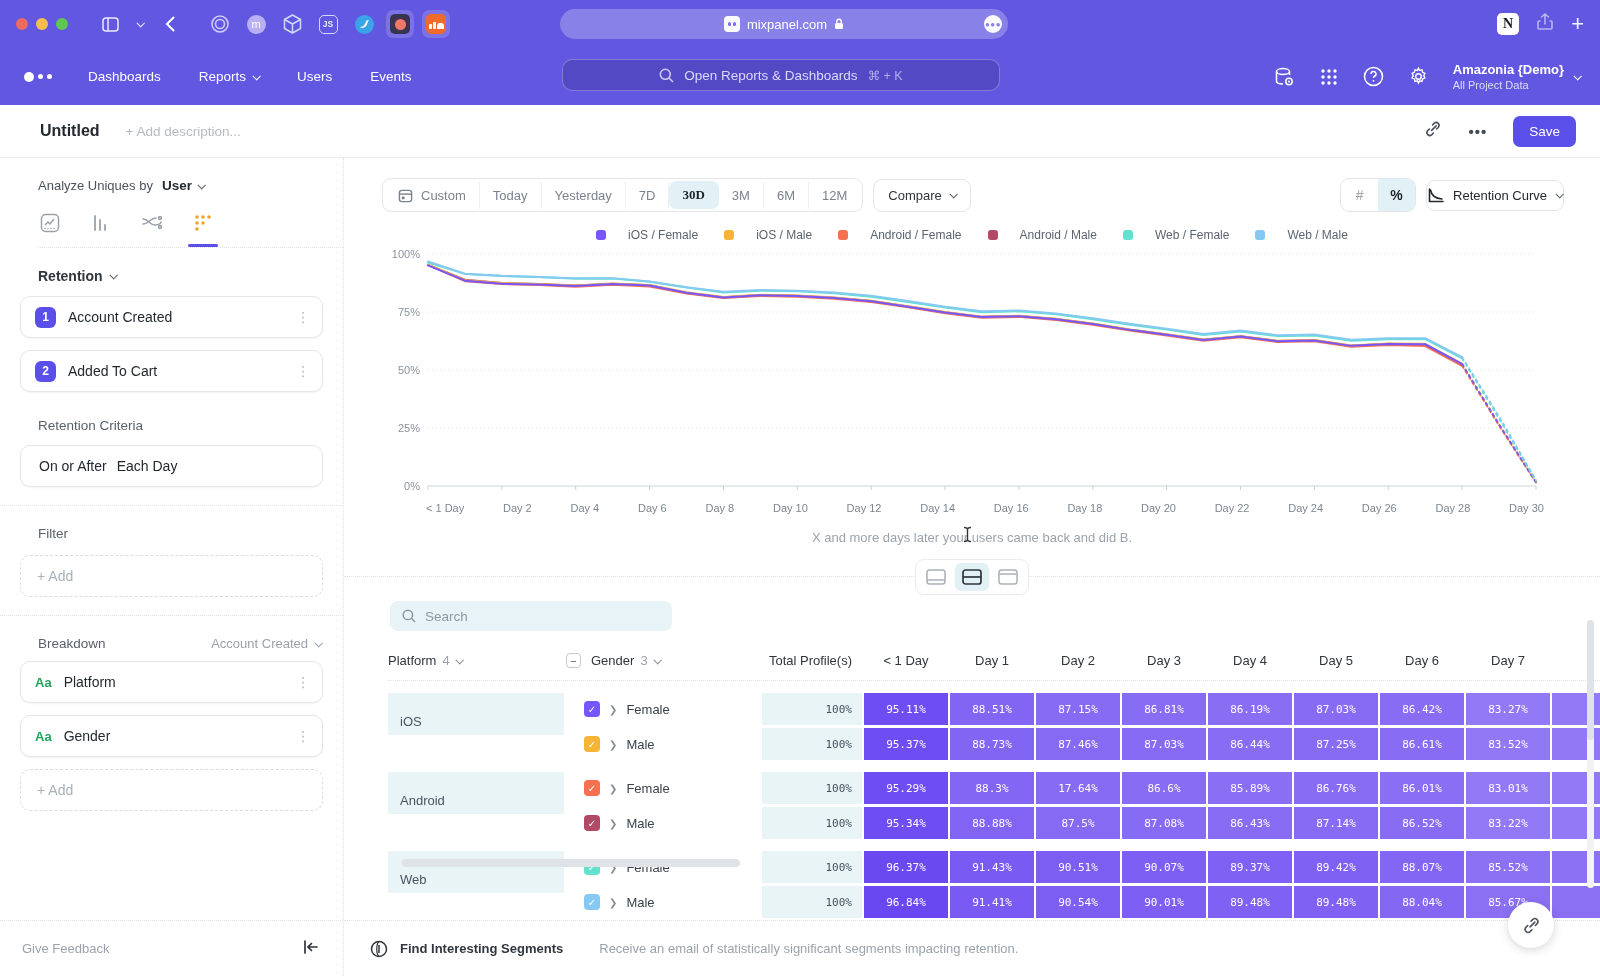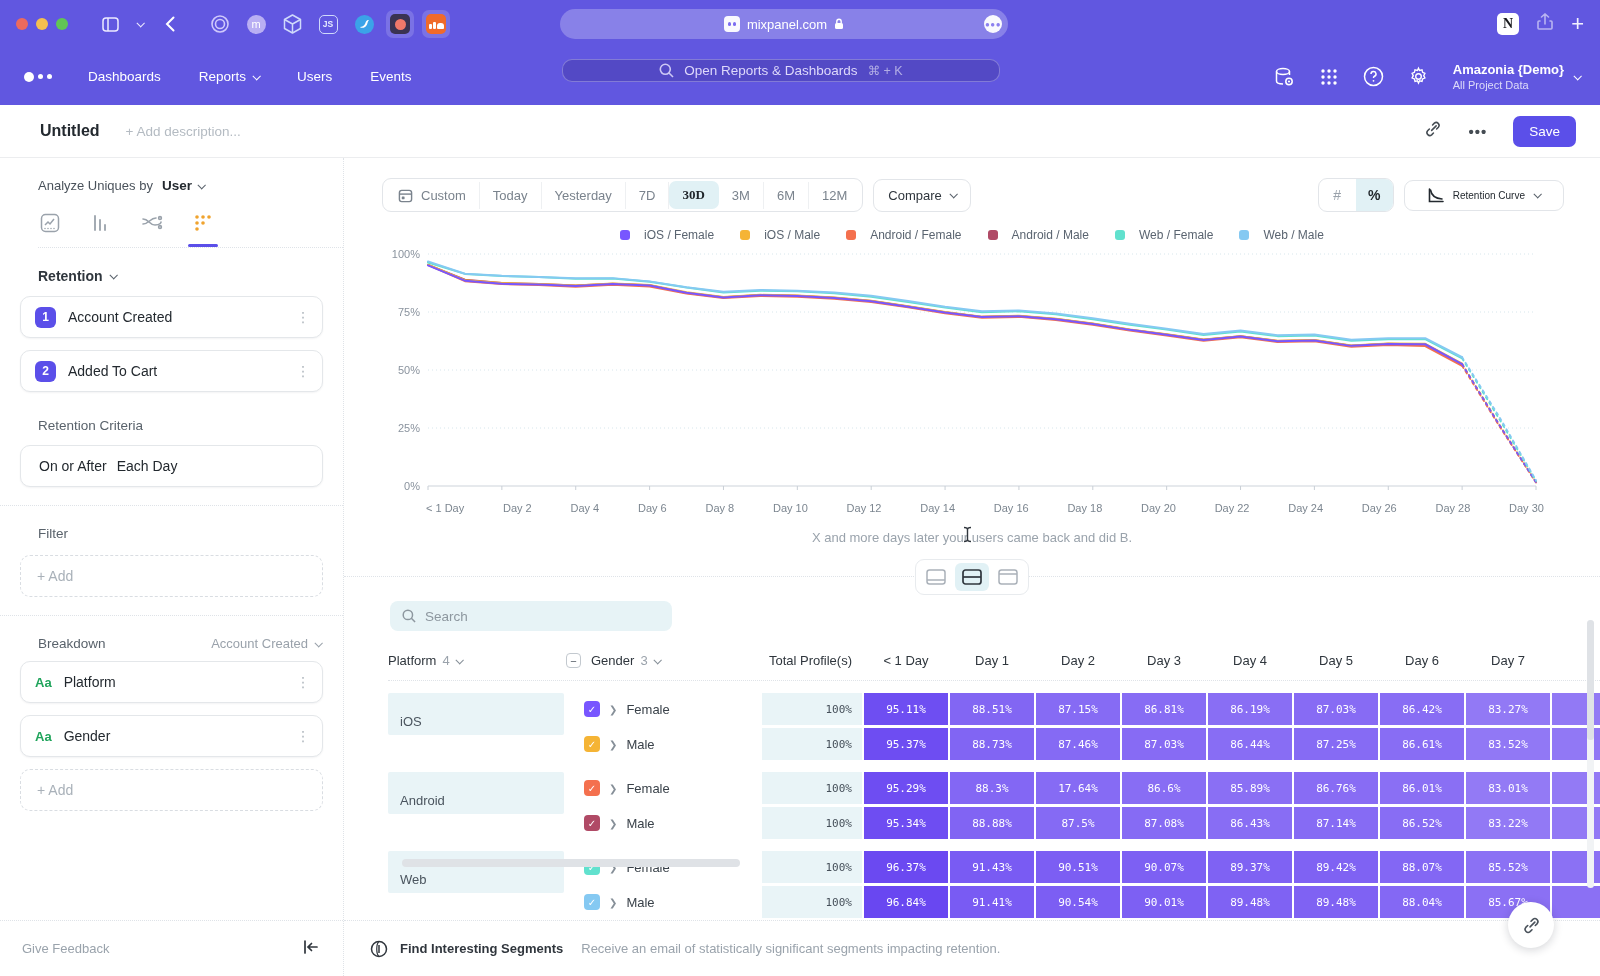--- a/index.html
+++ b/index.html
@@ -24,21 +24,21 @@
   .notion-sq { width:22px; height:22px; border-radius:5px; background:#fff; color:#17181c; font-weight:bold; font-size:14px; display:flex; align-items:center; justify-content:center; font-family:"Liberation Serif",serif; }
   .ghost { opacity:.55; color:#fff; }
   .plus-glyph { color:#f2f1ff; font-size:22px; font-weight:300; line-height:1; }
 
   .app-nav { height:57px; display:flex; align-items:center; padding:0 24px; position:relative; color:#fff; }
   .mx-logo { display:flex; align-items:center; gap:4px; margin-right:36px; }
   .mx-logo i { background:#fff; border-radius:50%; display:block; }
   .nav-links { display:flex; align-items:center; gap:38px; font-size:13.5px; font-weight:500; }
   .nav-link { display:flex; align-items:center; gap:7px; cursor:pointer; color:#fff; }
   .chev { width:6px; height:6px; border-right:1.6px solid currentColor; border-bottom:1.6px solid currentColor; transform:rotate(45deg) translateY(-1px); display:inline-block; }
-  .nav-search { position:absolute; left:562px; top:11px; width:438px; height:23px; border-radius:10px; background:rgba(20,10,80,.18); border:1px solid rgba(255,255,255,.28); display:flex; align-items:center; justify-content:center; gap:10px; font-size:13.5px; color:#ded9fb; }
+  .nav-search { position:absolute; left:562px; top:11px; width:438px; height:32px; border-radius:10px; background:rgba(20,10,80,.18); border:1px solid rgba(255,255,255,.28); display:flex; align-items:center; justify-content:center; gap:10px; font-size:13.5px; color:#ded9fb; }
   .nav-search .kbd { color:rgba(255,255,255,.55); font-size:12.5px; }
   .nav-right { position:absolute; right:20px; top:0; height:57px; display:flex; align-items:center; gap:24px; }
   .nav-ic { color:#efedff; display:flex; align-items:center; justify-content:center; }
   .proj { display:flex; align-items:center; gap:10px; }
   .proj-name { font-size:13px; font-weight:700; line-height:1.25; }
   .proj-sub { font-size:11px; font-weight:400; color:rgba(255,255,255,.78); }
 
   
   .title-bar { position:absolute; top:105px; left:0; right:0; height:53px; background:#fff; border-bottom:1px solid #ecedef; display:flex; align-items:center; padding:0 24px 0 40px; }
   .report-title { font-size:16px; font-weight:700; color:#23292f; margin-right:26px; }
@@ -74,24 +74,24 @@
   .controls-row { display:flex; align-items:center; margin:20px 36px 0 38px; }
   .range-group { display:flex; align-items:center; background:#fff; border:1px solid #e2e5e9; border-radius:9px; padding:2px; }
   .range-item { padding:6px 13px; font-size:13px; color:#7a838d; border-right:1px solid #eef0f2; display:flex; align-items:center; gap:8px; cursor:pointer; white-space:nowrap; }
   .range-item:last-child { border-right:none; }
   .range-item.active { background:#e1f1f5; color:#1f2429; font-weight:700; border-radius:7px; border-right-color:transparent;font-family:Liberation Serif, serif; }
   .compare-btn { margin-left:10px; display:flex; align-items:center; gap:8px; background:#fff; border:1px solid #e2e5e9; border-radius:9px; padding:8px 14px; font-size:13px; color:#2f363d; font-weight:500; cursor:pointer; }
   .ctr-right { margin-left:auto; display:flex; align-items:center; gap:10px; }
   .fmt-toggle { display:flex; border:1px solid #e2e5e9; border-radius:9px; overflow:hidden; background:#fff; }
   .fmt-item { width:37px; height:32px; display:flex; align-items:center; justify-content:center; font-size:14px; color:#9aa2ab; cursor:pointer; }
   .fmt-item.active { background:#e1f1f5; color:#1f2429; font-weight:700; }
-  .curve-btn { display:flex; align-items:center; gap:9px; background:#fff; border:1px solid #e2e5e9; border-radius:9px; padding:7px 23px; font-size:10px; font-weight:500; color:#23292f; cursor:pointer; }
+  .curve-btn { display:flex; align-items:center; gap:9px; background:#fff; border:1px solid #e2e5e9; border-radius:9px; padding:7px 1px; font-size:13px; font-weight:500; color:#23292f; cursor:pointer; }
 
   .legend-row { display:flex; justify-content:center; gap:26px; margin-top:16px; font-size:12px; color:#5a6470; }
-  .legend-item { display:flex; align-items:center; gap:14px; }
+  .legend-item { display:flex; align-items:center; gap:22px; }
   .legend-swatch { width:10px; height:10px; border-radius:3px; display:block; }
 
   .chart-wrap { margin:2px 56px 0 42px; }
   .xlabels { display:flex; justify-content:space-between; margin:2px 56px 0 82px; font-size:11px; color:#7c8690; }
   .xlabels span { transform:translateX(0); white-space:nowrap; }
   .caption-row { position:relative; text-align:center; margin-top:16px; font-size:13px; color:#9aa3ac; }
   .ibeam { position:absolute; left:49.2%; top:-4px; color:#30363d; font-size:14px; }
 
   .layout-toggle-row { position:relative; height:38px; margin-top:12px; }
   .layout-toggle-row::before { content:""; position:absolute; top:50%; left:0; right:0; border-top:1px dotted #dfe3e8; }
@@ -118,21 +118,21 @@
   .total-cell { background:#e9f4f7; display:flex; align-items:center; justify-content:flex-end; padding-right:10px; font-family:"DejaVu Sans Mono",monospace; font-size:11px; color:#454f59; }
   .val-cell { display:flex; align-items:center; justify-content:center; font-family:"DejaVu Sans Mono",monospace; font-size:11px; color:#fff; }
   .row-h { height:32px; }
   .hscroll { position:absolute; left:14px; top:258px; width:338px; height:8px; border-radius:4px; background:#dfe2e6; }
   .vscroll { position:absolute; right:6px; top:462px; width:7px; height:268px; border-radius:4px; background:#f1f3f5; }
   .vscroll i { display:block; width:7px; height:120px; border-radius:4px; background:#dfe2e6; }
 
   
   .main-footer { position:absolute; left:0; right:0; bottom:0; height:56px; background:#fff; border-top:1px dotted #dfe3e8; display:flex; align-items:center; padding-left:26px; gap:12px; }
   .mf-title { font-size:13px; font-weight:700; color:#30363d; }
-  .mf-desc { font-size:13px; color:#9aa3ac; margin-left:6px; }
+  .mf-desc { font-size:13px; color:#9aa3ac; margin-left:24px; }
   .float-link { position:absolute; right:46px; bottom:28px; width:46px; height:46px; border-radius:50%; background:#fff; box-shadow:0 2px 10px rgba(16,24,40,.18); display:flex; align-items:center; justify-content:center; color:#4a525b; cursor:pointer; z-index:5; }
 </style>
 </head>
 <body>
 
 <div class="page">
 
   <div class="chrome">
     <div class="browser-bar">
       <div class="traffic">

